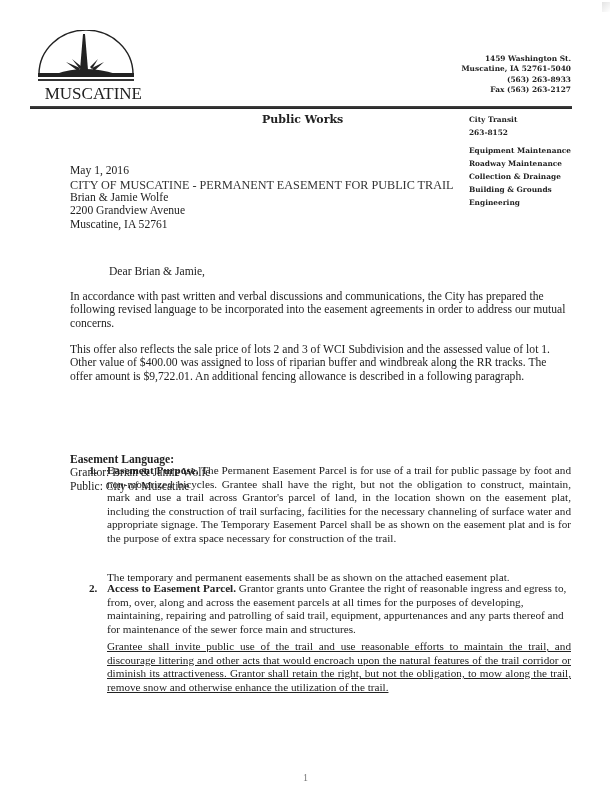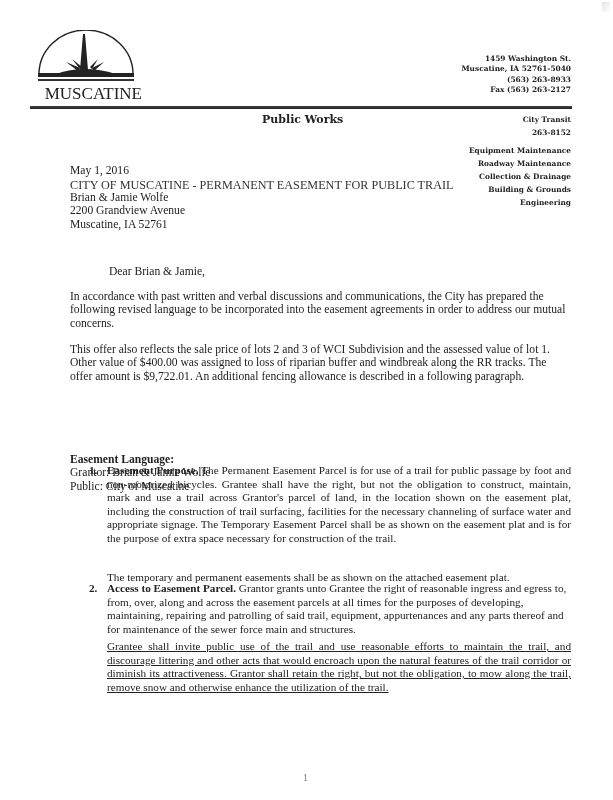--- a/index.html
+++ b/index.html
@@ -23,21 +23,21 @@
     .addr {
       right: 42px; top: 54px; text-align: right;
       font-family: "DejaVu Serif", serif; font-weight: bold;
       font-size: 7.4px; line-height: 10.4px; color: #222;
     }
     .dept {
       left: 262px; top: 113px; font-family: "DejaVu Serif", serif; font-weight: bold;
       font-size: 11px; color: #222;
     }
     .depts-right {
-      right: 42px; top: 113px; text-align: right;
+      right: 42px; top: 113px; 
       font-family: "DejaVu Serif", serif; font-weight: bold;
       font-size: 7.4px; color: #222; line-height: 13px; margin-left: 23px;
     }
     .depts-right .gap { height: 5px; }
     .depts-right .group2 { line-height: 13px; }
     .doc-title {
       left: 70px; top: 138px; font-size: 12.2px; letter-spacing: 0px; color: #333; margin-top: 40px;
     }
     .letter {
       left: 70px; font-size: 11.6px; line-height: 13.4px; color: #222;

